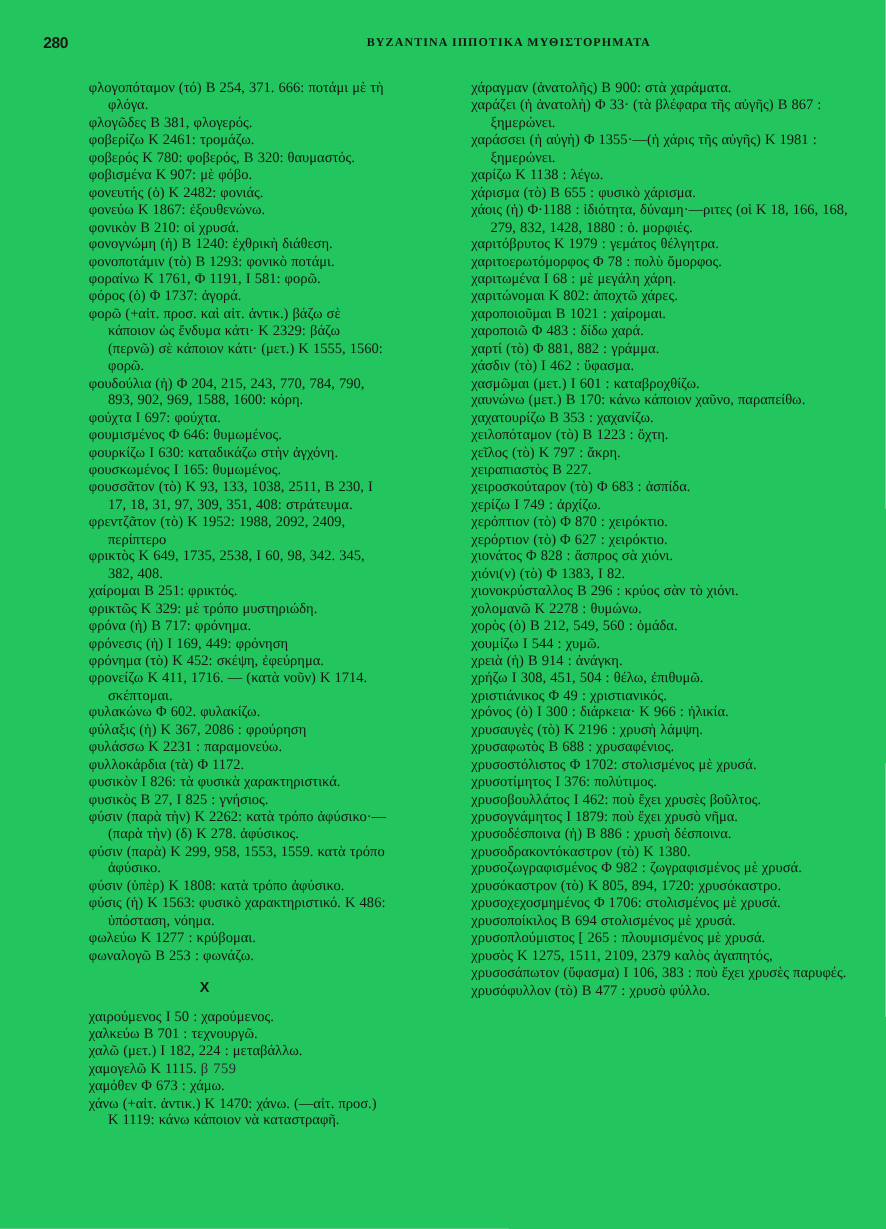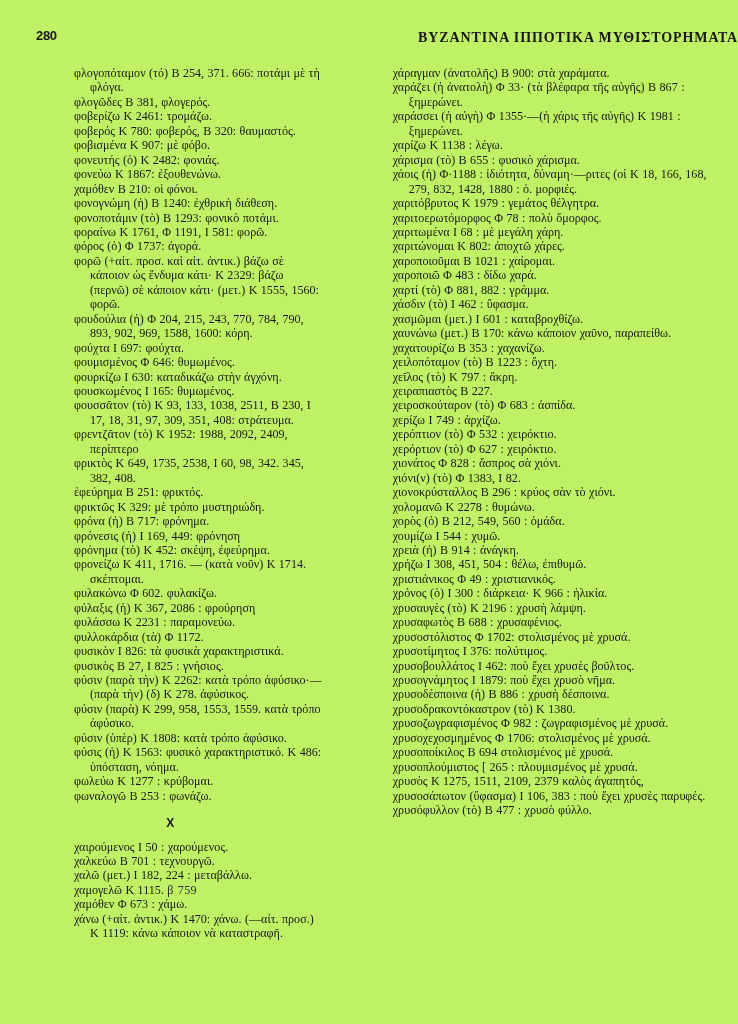--- a/index.html
+++ b/index.html
@@ -13,21 +13,21 @@
     font-family: "Liberation Serif", serif;
     color: #191613;
     position: relative;
     overflow: hidden;
   }
   .page {
     position: absolute;
     left: 0; top: 0;
     width: 738px;
     height: 1024px;
-    background: #bef264;
+    background: #22c55e;
   }
   .header {
     position: absolute;
     left: 0; top: 28px;
     width: 738px;
     height: 24px;
   }
   .folio {
     position: absolute;
     left: 36px;
@@ -35,26 +35,26 @@
     font-family: "Liberation Sans", sans-serif;
     font-weight: bold;
     font-size: 13px;
     letter-spacing: -0.3px;
   }
   .running-title {
     position: absolute;
     left: 0;
     top: 2px;
     width: 738px;
-    text-align: right;
+    text-align: center;
     padding-left: 110px;
     box-sizing: border-box;
     font-family: "Liberation Serif", serif;
     font-weight: bold;
-    font-size: 14px;
+    font-size: 10px;
     letter-spacing: 0.9px;
   }
   .columns {
     position: absolute;
     left: 0;
     top: 66px;
     width: 738px;
     display: flex;
     gap: 12px;
   }
@@ -105,35 +105,35 @@
   <div class="columns">
 
     <div class="col col-left">
       <p class="entry">φλογοπόταμον (τό) Β 254, 371. 666: ποτάμι μὲ τὴ φλόγα.</p>
       <p class="entry">φλογῶδες Β 381, φλογερός.</p>
       <p class="entry">φοβερίζω Κ 2461: τρομάζω.</p>
       <p class="entry">φοβερός Κ 780: φοβερός, Β 320: θαυμαστός.</p>
       <p class="entry">φοβισμένα Κ 907: μὲ φόβο.</p>
       <p class="entry">φονευτής (ὁ) Κ 2482: φονιάς.</p>
       <p class="entry">φονεύω Κ 1867: ἐξουθενώνω.</p>
-      <p class="entry">χαμόθεν Β 210: οἱ φόνοι.</p>
+      <p class="entry">φονικὸν Β 210: οἱ χρυσά.</p>
       <p class="entry">φονογνώμη (ἡ) Β 1240: ἐχθρικὴ διάθεση.</p>
       <p class="entry">φονοποτάμιν (τὸ) Β 1293: φονικὸ ποτάμι.</p>
       <p class="entry">φοραίνω Κ 1761, Φ 1191, Ι 581: φορῶ.</p>
       <p class="entry">φόρος (ὁ) Φ 1737: ἀγορά.</p>
       <p class="entry">φορῶ (+αἰτ. προσ. καὶ αἰτ. ἀντικ.) βάζω σὲ κάποιον ὡς ἔνδυμα κάτι· Κ 2329: βάζω (περνῶ) σὲ κάποιον κάτι· (μετ.) Κ 1555, 1560: φορῶ.</p>
       <p class="entry">φουδούλια (ἡ) Φ 204, 215, 243, 770, 784, 790, 893, 902, 969, 1588, 1600: κόρη.</p>
       <p class="entry">φούχτα Ι 697: φούχτα.</p>
       <p class="entry">φουμισμένος Φ 646: θυμωμένος.</p>
       <p class="entry">φουρκίζω Ι 630: καταδικάζω στὴν ἀγχόνη.</p>
       <p class="entry">φουσκωμένος Ι 165: θυμωμένος.</p>
       <p class="entry">φουσσᾶτον (τὸ) Κ 93, 133, 1038, 2511, Β 230, Ι 17, 18, 31, 97, 309, 351, 408: στράτευμα.</p>
       <p class="entry">φρεντζᾶτον (τὸ) Κ 1952: 1988, 2092, 2409, περίπτερο</p>
       <p class="entry">φρικτὸς Κ 649, 1735, 2538, Ι 60, 98, 342. 345, 382, 408.</p>
-      <p class="entry">ἐφεύρημα Β 251: φρικτός.</p>
+      <p class="entry">χαίρομαι Β 251: φρικτός.</p>
       <p class="entry">φρικτῶς Κ 329: μὲ τρόπο μυστηριώδη.</p>
       <p class="entry">φρόνα (ἡ) Β 717: φρόνημα.</p>
       <p class="entry">φρόνεσις (ἡ) Ι 169, 449: φρόνηση</p>
       <p class="entry">φρόνημα (τὸ) Κ 452: σκέψη, ἐφεύρημα.</p>
       <p class="entry">φρονείζω Κ 411, 1716. — (κατὰ νοῦν) Κ 1714. σκέπτομαι.</p>
       <p class="entry">φυλακώνω Φ 602. φυλακίζω.</p>
       <p class="entry">φύλαξις (ἡ) Κ 367, 2086 : φρούρηση</p>
       <p class="entry">φυλάσσω Κ 2231 : παραμονεύω.</p>
       <p class="entry">φυλλοκάρδια (τὰ) Φ 1172.</p>
       <p class="entry">φυσικὸν Ι 826: τὰ φυσικὰ χαρακτηριστικά.</p>
@@ -171,41 +171,42 @@
       <p class="entry">χαρτί (τὸ) Φ 881, 882 : γράμμα.</p>
       <p class="entry">χάσδιν (τὸ) Ι 462 : ὕφασμα.</p>
       <p class="entry">χασμῶμαι (μετ.) Ι 601 : καταβροχθίζω.</p>
       <p class="entry">χαυνώνω (μετ.) Β 170: κάνω κάποιον χαῦνο, παραπείθω.</p>
       <p class="entry">χαχατουρίζω Β 353 : χαχανίζω.</p>
       <p class="entry">χειλοπόταμον (τὸ) Β 1223 : ὄχτη.</p>
       <p class="entry">χεῖλος (τὸ) Κ 797 : ἄκρη.</p>
       <p class="entry">χειραπιαστὸς Β 227.</p>
       <p class="entry">χειροσκούταρον (τὸ) Φ 683 : ἀσπίδα.</p>
       <p class="entry">χερίζω Ι 749 : ἀρχίζω.</p>
-      <p class="entry">χερόπτιον (τὸ) Φ 532 : χειρόκτιο.</p>
+      <p class="entry">χερόπτιον (τὸ) Φ 870 : χειρόκτιο.</p>
       <p class="entry">χερόρτιον (τὸ) Φ 627 : χειρόκτιο.</p>
       <p class="entry">χιονάτος Φ 828 : ἄσπρος σὰ χιόνι.</p>
       <p class="entry">χιόνι(ν) (τὸ) Φ 1383, Ι 82.</p>
       <p class="entry">χιονοκρύσταλλος Β 296 : κρύος σὰν τὸ χιόνι.</p>
       <p class="entry">χολομανῶ Κ 2278 : θυμώνω.</p>
       <p class="entry">χορὸς (ὁ) Β 212, 549, 560 : ὁμάδα.</p>
       <p class="entry">χουμίζω Ι 544 : χυμῶ.</p>
       <p class="entry">χρειὰ (ἡ) Β 914 : ἀνάγκη.</p>
       <p class="entry">χρήζω Ι 308, 451, 504 : θέλω, ἐπιθυμῶ.</p>
       <p class="entry">χριστιάνικος Φ 49 : χριστιανικός.</p>
       <p class="entry">χρόνος (ὁ) Ι 300 : διάρκεια· Κ 966 : ἡλικία.</p>
       <p class="entry">χρυσαυγὲς (τὸ) Κ 2196 : χρυσὴ λάμψη.</p>
       <p class="entry">χρυσαφωτὸς Β 688 : χρυσαφένιος.</p>
       <p class="entry">χρυσοστόλιστος Φ 1702: στολισμένος μὲ χρυσά.</p>
       <p class="entry">χρυσοτίμητος Ι 376: πολύτιμος.</p>
       <p class="entry">χρυσοβουλλάτος Ι 462: ποὺ ἔχει χρυσὲς βοῦλτος.</p>
       <p class="entry">χρυσογνάμητος Ι 1879: ποὺ ἔχει χρυσὸ νῆμα.</p>
       <p class="entry">χρυσοδέσποινα (ἡ) Β 886 : χρυσὴ δέσποινα.</p>
       <p class="entry">χρυσοδρακοντόκαστρον (τὸ) Κ 1380.</p>
       <p class="entry">χρυσοζωγραφισμένος Φ 982 : ζωγραφισμένος μὲ χρυσά.</p>
+      <p class="entry">χρυσόκαστρον (τὸ) Κ 805, 894, 1720: χρυσόκαστρο.</p>
       <p class="entry">χρυσοχεχοσμημένος Φ 1706: στολισμένος μὲ χρυσά.</p>
       <p class="entry">χρυσοποίκιλος Β 694 στολισμένος μὲ χρυσά.</p>
       <p class="entry">χρυσοπλούμιστος [ 265 : πλουμισμένος μὲ χρυσά.</p>
       <p class="entry">χρυσὸς Κ 1275, 1511, 2109, 2379 καλὸς ἀγαπητός,</p>
       <p class="entry">χρυσοσάπωτον (ὕφασμα) Ι 106, 383 : ποὺ ἔχει χρυσὲς παρυφές.</p>
       <p class="entry">χρυσόφυλλον (τὸ) Β 477 : χρυσὸ φύλλο.</p>
     </div>
 
   </div>
 </div>

